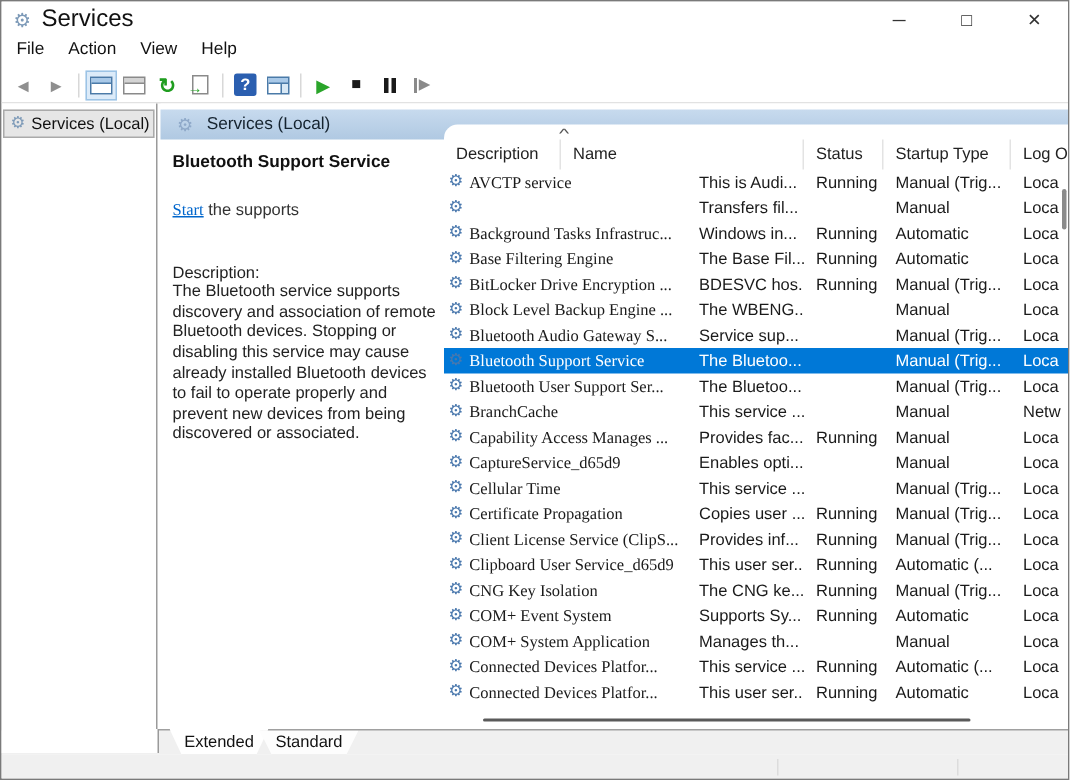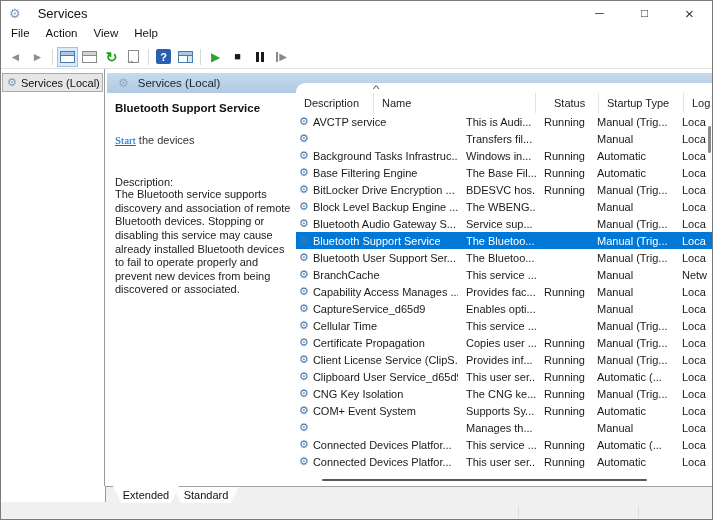--- a/index.html
+++ b/index.html
@@ -11,21 +11,21 @@
     background: #fff;
     border: 1px solid #7a7a7a;
     position: relative;
     display: flex; flex-direction: column;
     overflow: hidden;
   }
 
   
   .titlebar { height: 24px; display:flex; align-items:center; padding-left:8px; background:#fff; flex:0 0 auto; }
   .app-gear { font-size:13px; color:#7d9ab8; line-height:1; }
-  .title-text { font-size:13px; color:#111; margin-left:17px; }
+  .title-text { font-size:16px; color:#111; margin-left:7px; }
   .win-controls { margin-left:auto; display:flex; height:100%; }
   .win-btn { width:45px; display:flex; align-items:center; justify-content:center; font-size:12px; color:#333; cursor:default; }
   .win-btn.close { font-size:15px; }
 
   
   .menubar { height: 20px; display:flex; align-items:flex-start; padding-left:2px; background:#fff; flex:0 0 auto; }
   .menu-item { font-size:11.5px; color:#111; padding:2px 8px; }
 
   
   .toolbar { height: 24px; display:flex; align-items:center; padding-left:4px; gap:1px; background:#fff; border-bottom:1px solid #e2e2e2; flex:0 0 auto; }
@@ -72,33 +72,33 @@
 
   
   .list-panel { position:absolute; left:189px; top:14px; right:0; bottom:0; background:#fff; border-top-left-radius:9px; z-index:2; overflow:hidden; }
   .list-header { height:30px; display:flex; align-items:flex-end; position:relative; }
   .hcell { font-size:11px; color:#222; padding:0 0 4px 8px; white-space:nowrap; overflow:hidden; border-right:1px solid #e3e3e3; height:20px; display:flex; align-items:flex-end; }
   .hcell:last-child { border-right:none; }
   .sort-caret { position:absolute; top:1px; left:78px; font-size:9px; color:#555; transform:scaleX(1.6); }
 
   .c-name { width:162px; }
   .c-desc { width:78px; }
-  .c-status { width:53px;margin-left:10px; }
+  .c-status { width:53px; }
   .c-startup { width:85px; }
   .c-logon { flex:1; }
 
   .row { display:flex; height:17px; align-items:center; font-size:11px; color:#1a1a1a; }
   .row .cell { white-space:nowrap; overflow:hidden; padding-left:8px; }
   .row .cell.name { width:162px; display:flex; align-items:center; padding-left:3px; }
   .row .cell.desc { width:78px; }
   .row .cell.status { width:53px; }
   .row .cell.startup { width:85px; }
   .row .cell.logon { flex:1; }
   .row-gear { font-size:11px; color:#4a78ad; line-height:1; margin-right:4px; flex:0 0 auto; }
-  .row-text { white-space:nowrap; overflow:hidden; }
+  .row-text { white-space:nowrap; overflow:hidden;font-family:Liberation Serif, serif; }
   .row.selected { background:#0078d7; color:#fff; }
 
   .vscroll-thumb { position:absolute; right:1px; top:43px; width:3px; height:27px; background:#8a8a8a; border-radius:2px; }
   .hscroll-thumb { position:absolute; bottom:5px; left:26px; width:325px; height:2px; background:#5a5a5a; border-radius:2px; }
 
   
   .tabstrip { height:17px; background:#f0f0f0; border-top:1px solid #a0a0a0; position:relative; display:flex; padding-left:112px; flex:0 0 auto; }
   .tabstrip::before { content:""; position:absolute; left:0; top:-1px; width:104px; height:100%; background:#fff; border-right:1px solid #9a9a9a; }
   .tab { position:relative; top:-1px; height:17px; width:66px; background:#fff; display:flex; align-items:center; justify-content:center;
          font-size:11px; color:#111; clip-path:polygon(0 0,100% 0,calc(100% - 8px) 100%,8px 100%);
@@ -191,21 +191,21 @@
     </div>
 
     <div class="right-pane">
       <div class="pane-header">
         <span class="pane-gear">⚙</span>
         <span class="pane-title">Services (Local)</span>
       </div>
 
       <div class="detail-panel">
         <div class="detail-title">Bluetooth Support Service</div>
-        <div class="detail-action"><span class="detail-link">Start</span><span> the devices</span></div>
+        <div class="detail-action"><span class="detail-link">Start</span><span> the supports</span></div>
         <div class="detail-desc-label">Description:</div>
         <div class="detail-desc">The Bluetooth service supports discovery and association of remote Bluetooth devices.  Stopping or disabling this service may cause already installed Bluetooth devices to fail to operate properly and prevent new devices from being discovered or associated.</div>
       </div>
 
       <div class="list-panel">
         <div class="list-header">
           <span class="sort-caret">^</span>
           <div class="hcell c-desc">Description</div>
           <div class="hcell c-name">Name</div>
           <div class="hcell c-status">Status</div>
@@ -388,20 +388,21 @@
                 <span class="row-text">COM+ Event System</span>
               </div>
     <div class="cell desc">Supports Sy...</div>
     <div class="cell status">Running</div>
     <div class="cell startup">Automatic</div>
     <div class="cell logon">Loca</div>
   </div>
             <div class="row">
     <div class="cell name">
                 <span class="row-gear">⚙</span>
+                <span class="row-text">COM+ System Application</span>
               </div>
     <div class="cell desc">Manages th...</div>
     <div class="cell status"></div>
     <div class="cell startup">Manual</div>
     <div class="cell logon">Loca</div>
   </div>
             <div class="row">
     <div class="cell name">
                 <span class="row-gear">⚙</span>
                 <span class="row-text">Connected Devices Platfor...</span>

